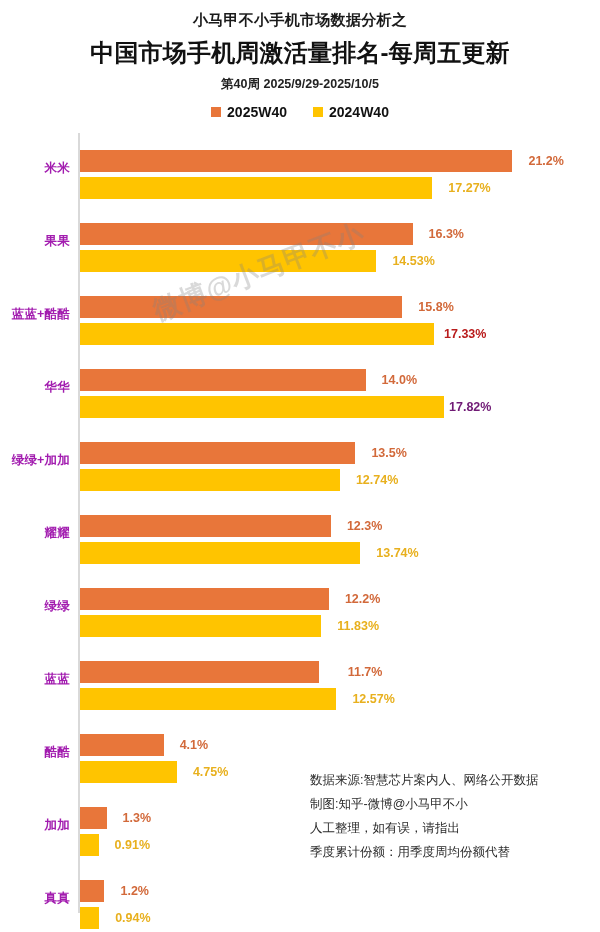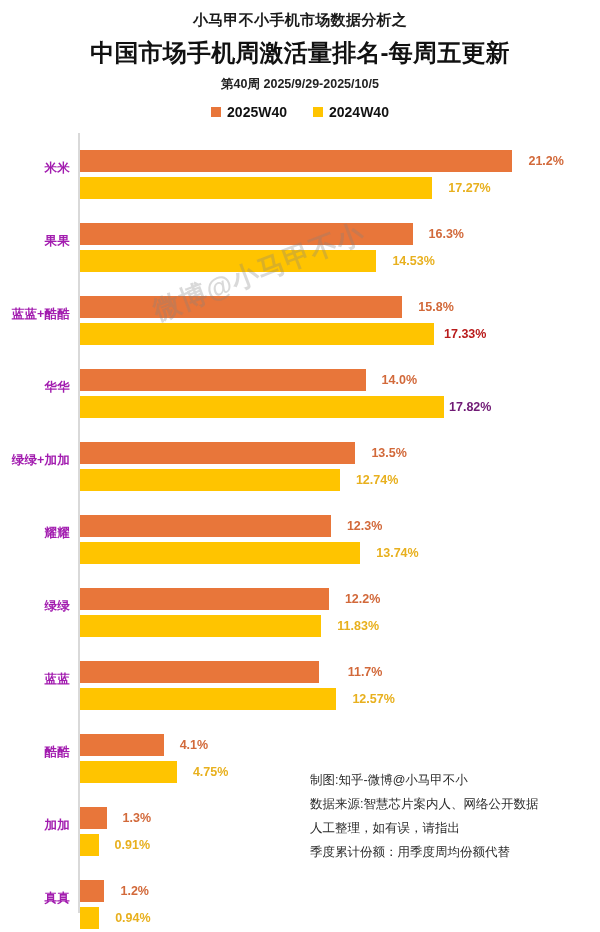--- a/index.html
+++ b/index.html
@@ -230,19 +230,19 @@
         <div class="bar-row bot">
           <div class="bar" style="width: 19.176px; background: rgb(255, 196, 0);"></div>
           <div class="bar-value" style="left: 19.176px; color: rgb(232, 176, 30);">0.94%</div>
         </div>
       </div>
     </div>
 
   <div class="watermark">微博@小马甲不小</div>
 
   <div class="note" id="note">
+      <div class="note-line">数据来源:智慧芯片案内人、网络公开数据</div>
       <div class="note-line">制图:知乎-微博@小马甲不小</div>
-      <div class="note-line">数据来源:智慧芯片案内人、网络公开数据</div>
       <div class="note-line">人工整理，如有误，请指出</div>
       <div class="note-line">季度累计份额：用季度周均份额代替</div>
     </div>
 
 </div>
 
 </body></html>

